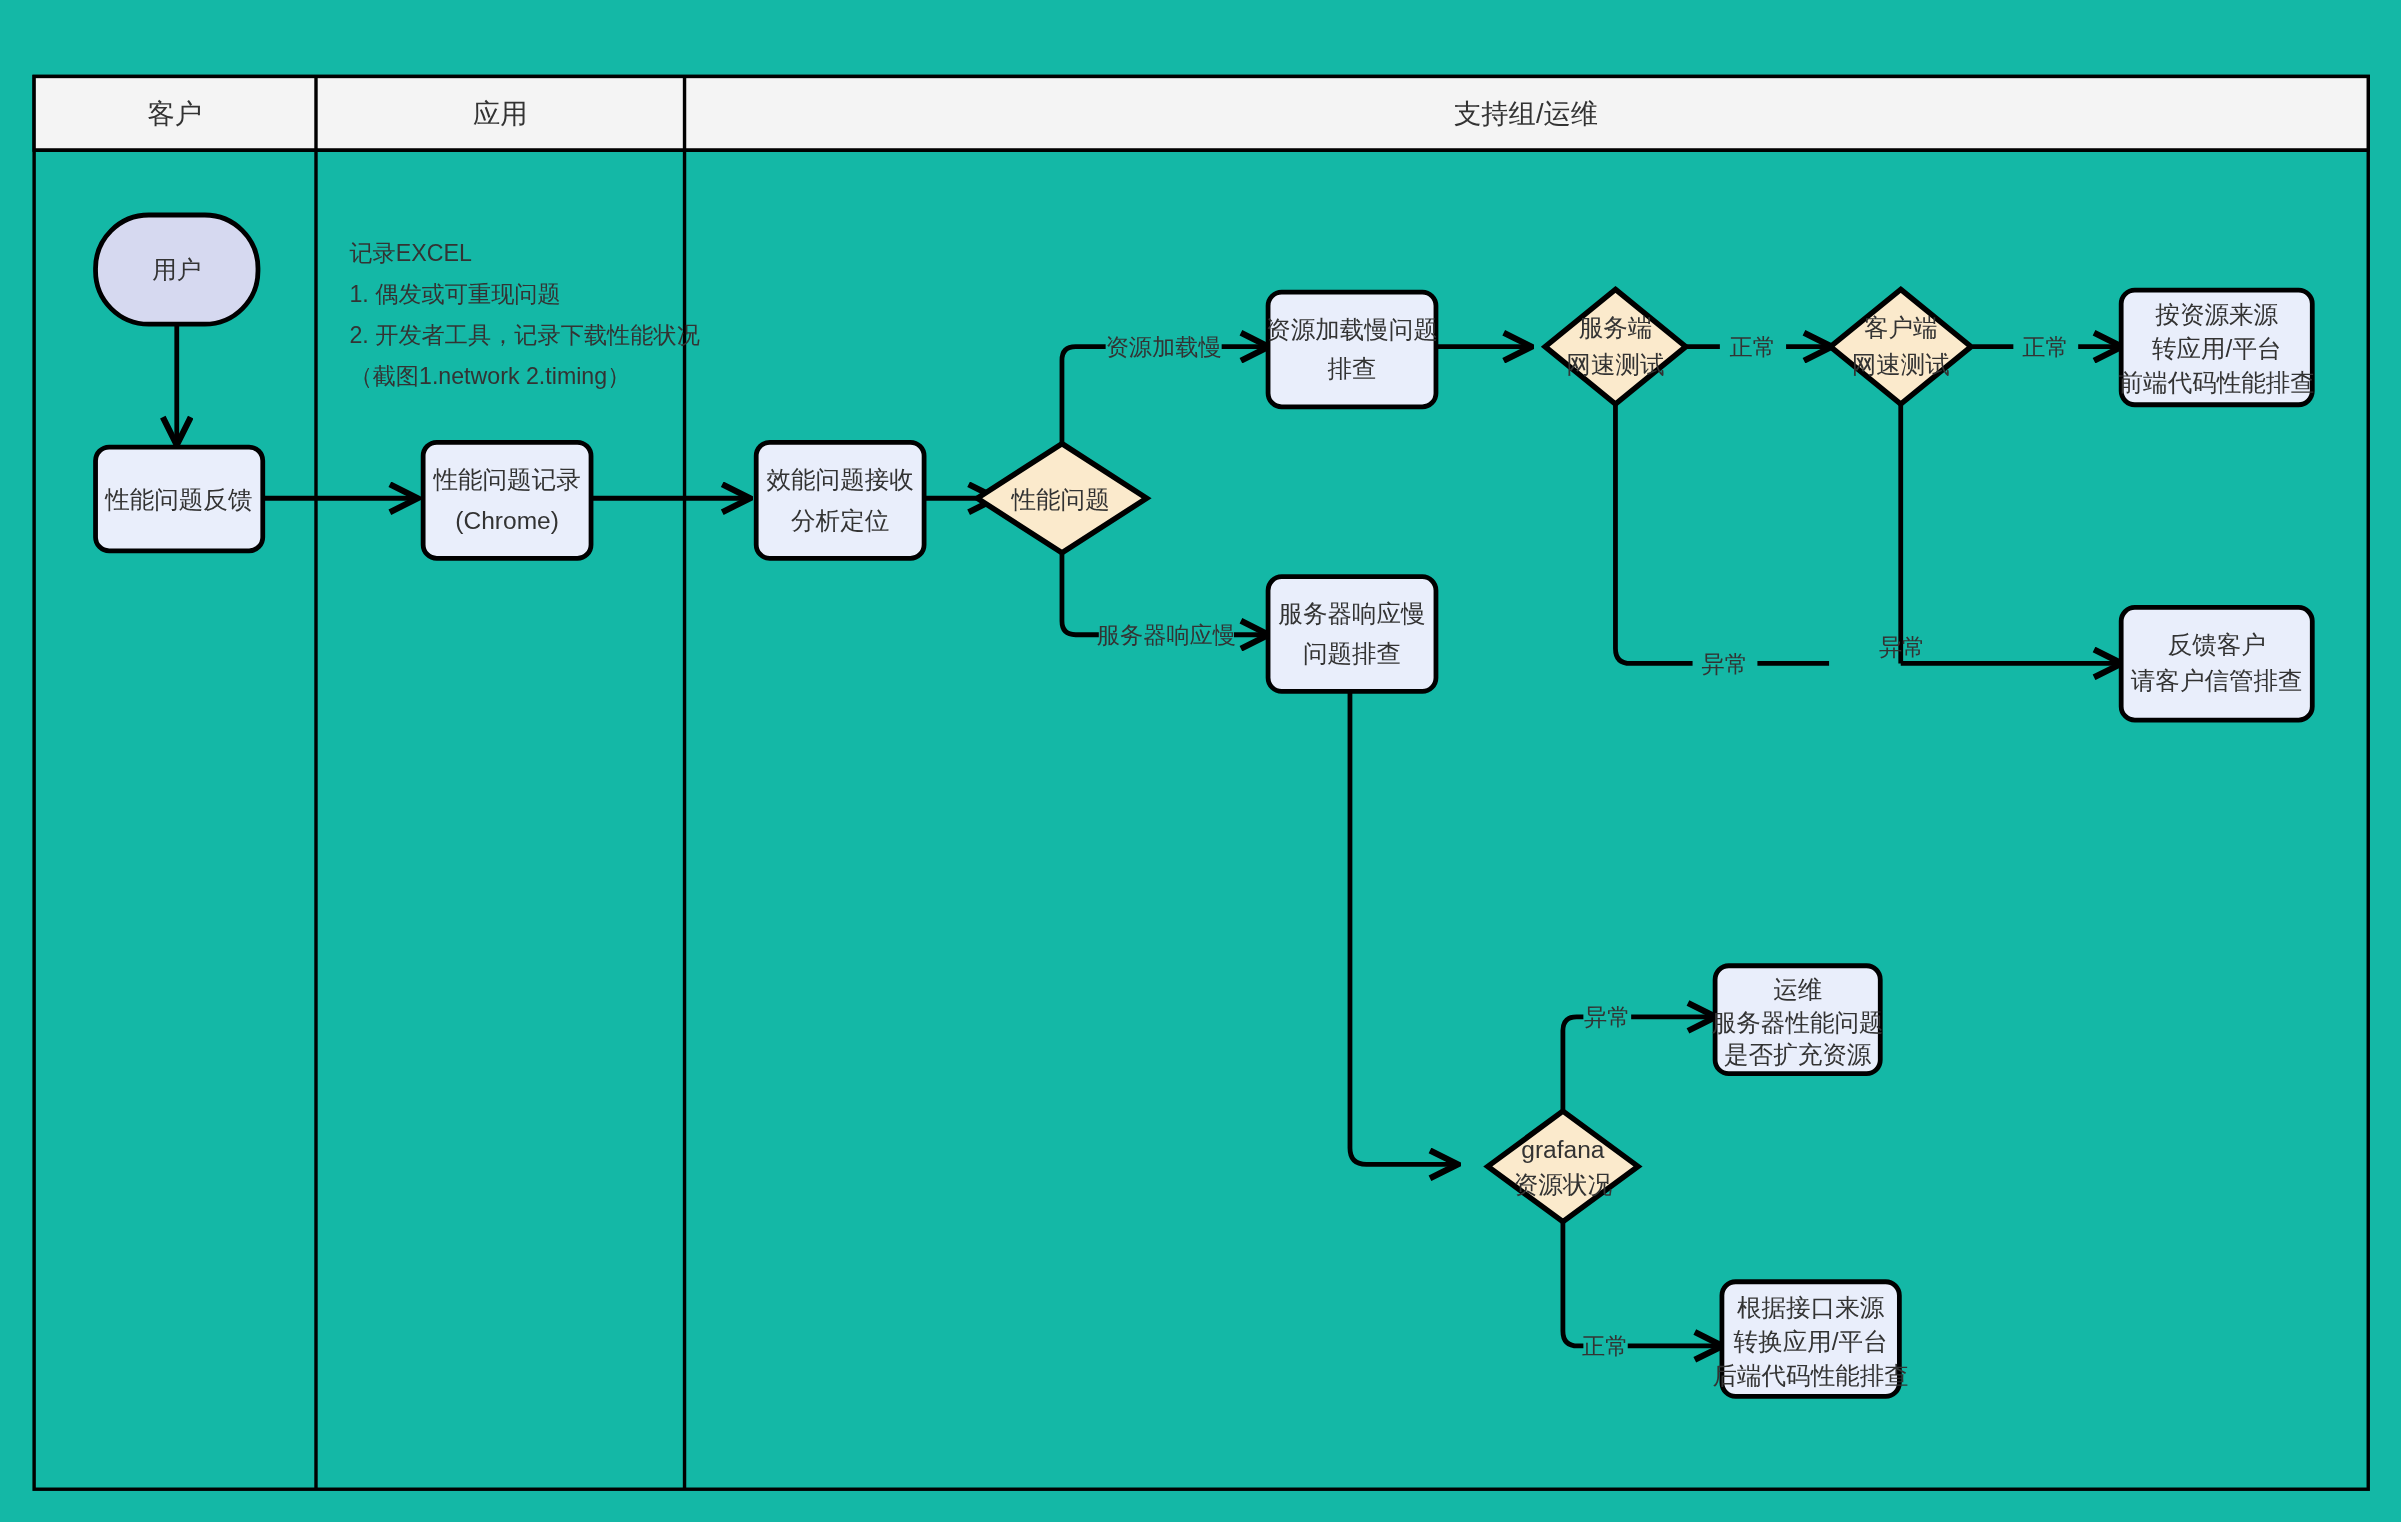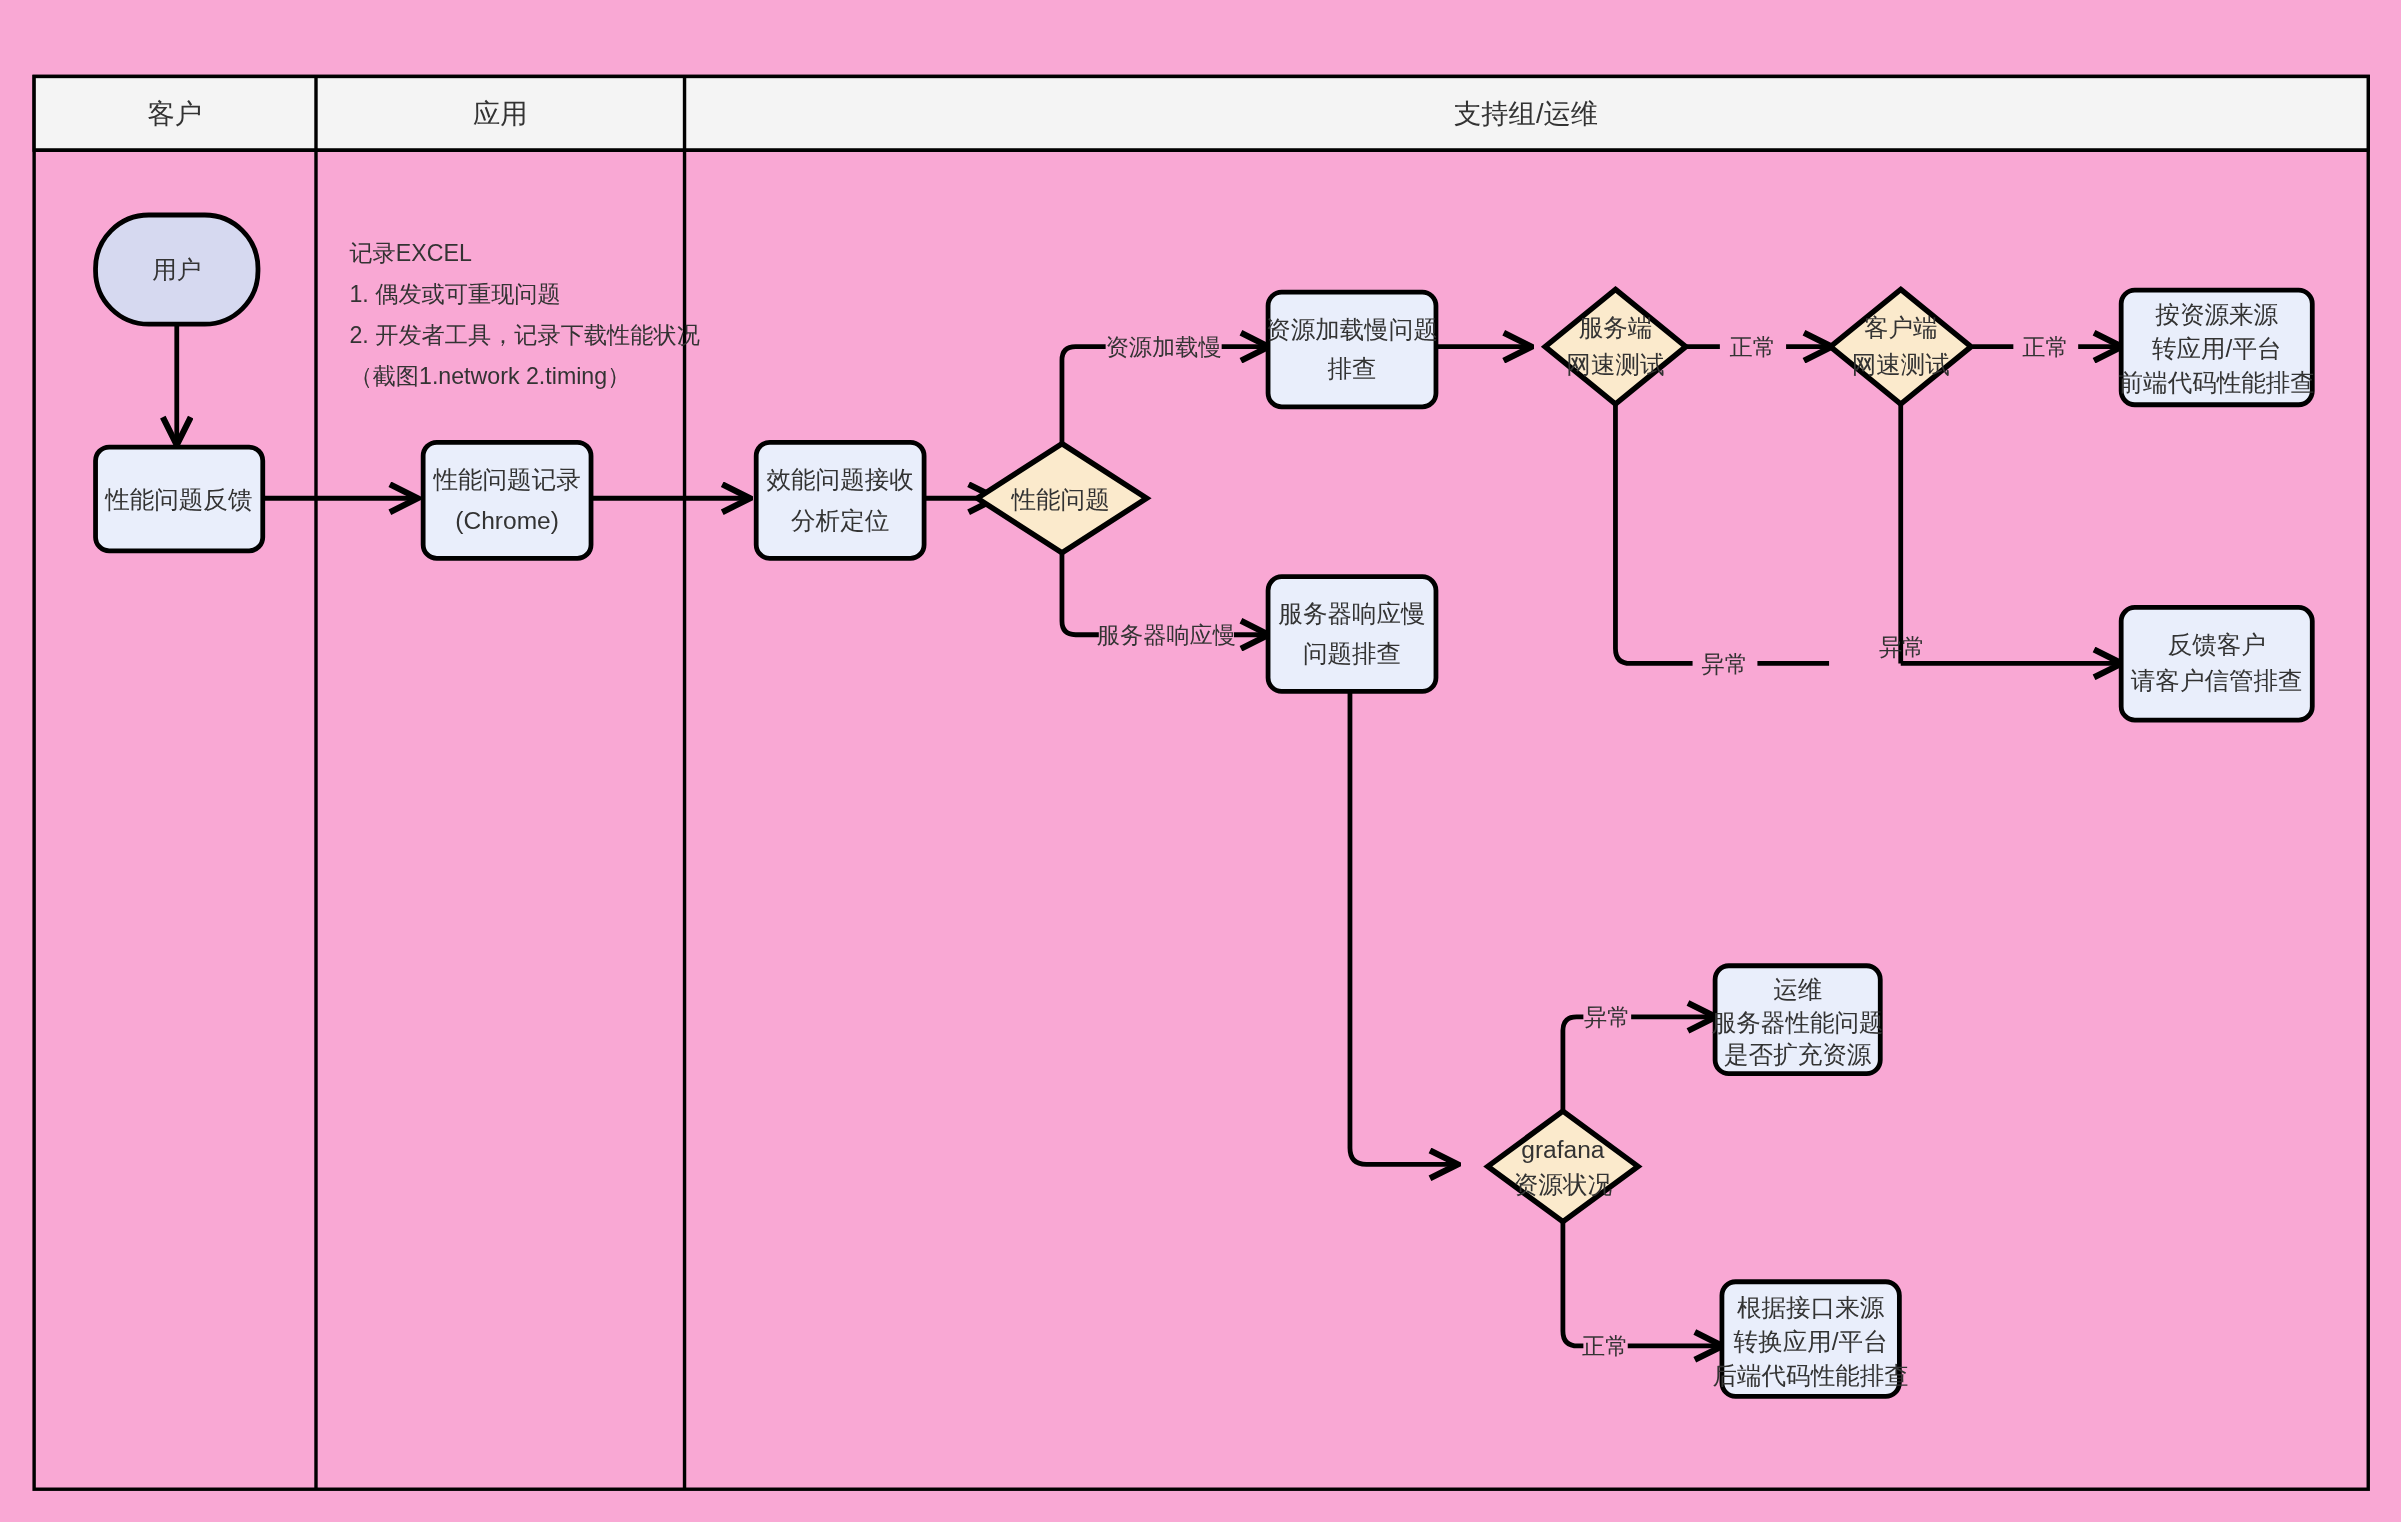--- a/index.html
+++ b/index.html
@@ -1,17 +1,17 @@
 <!DOCTYPE html>
 <html style="font-size:11px"><head>
 <meta charset="utf-8">
 <style>
   html,body{margin:0;padding:0;background:#ffffff;}
   body{font-family:"Liberation Sans","DejaVu Sans",sans-serif;}
-  #stage{position:relative;width:2401px;height:1522px;background:#f9a8d4;overflow:hidden;}
+  #stage{position:relative;width:2401px;height:1522px;background:#14b8a6;overflow:hidden;}
   svg#flow{position:absolute;left:0;top:0;width:2401px;height:1522px;}
   .lane-head-text{font-size:40px;fill:#333333;}
   .node-text{font-size:36px;fill:#333333;}
   .edge-label{font-size:34px;fill:#333333;}
   .note-text{font-size:34px;fill:#333333;}
   .swim-frame{fill:none;stroke:#000000;stroke-width:5;}
   .swim-head{fill:#f4f4f4;stroke:#000000;stroke-width:5;}
   .swim-div{stroke:#000000;stroke-width:5;}
   .proc{fill:#e9eefb;stroke:#000000;stroke-width:7;}
   .start{fill:#d6d9f0;stroke:#000000;stroke-width:7;}

